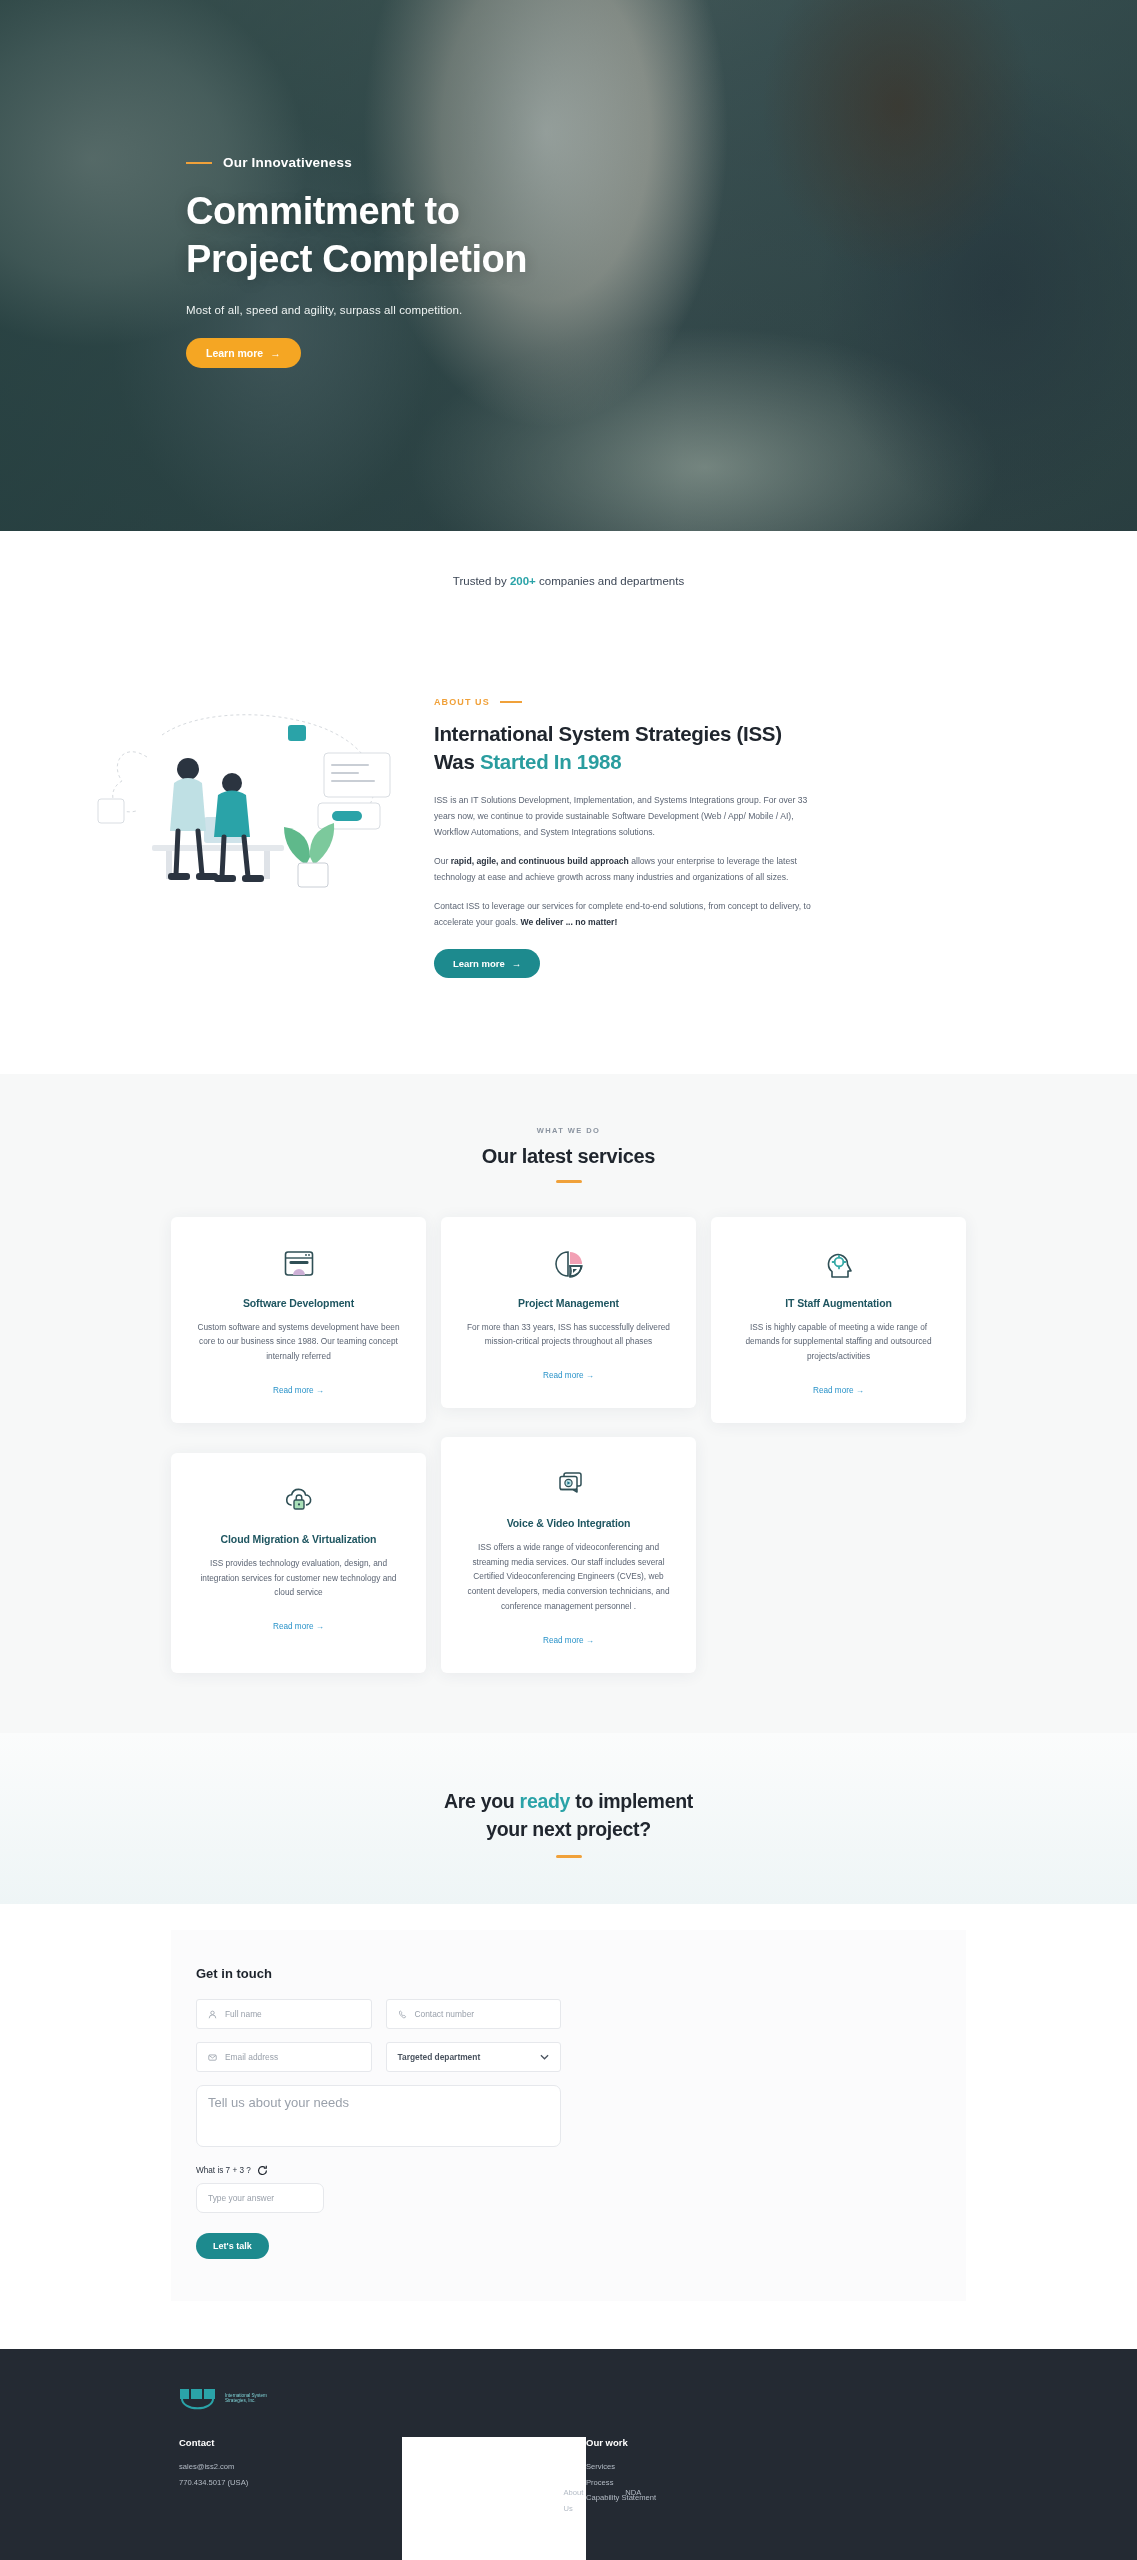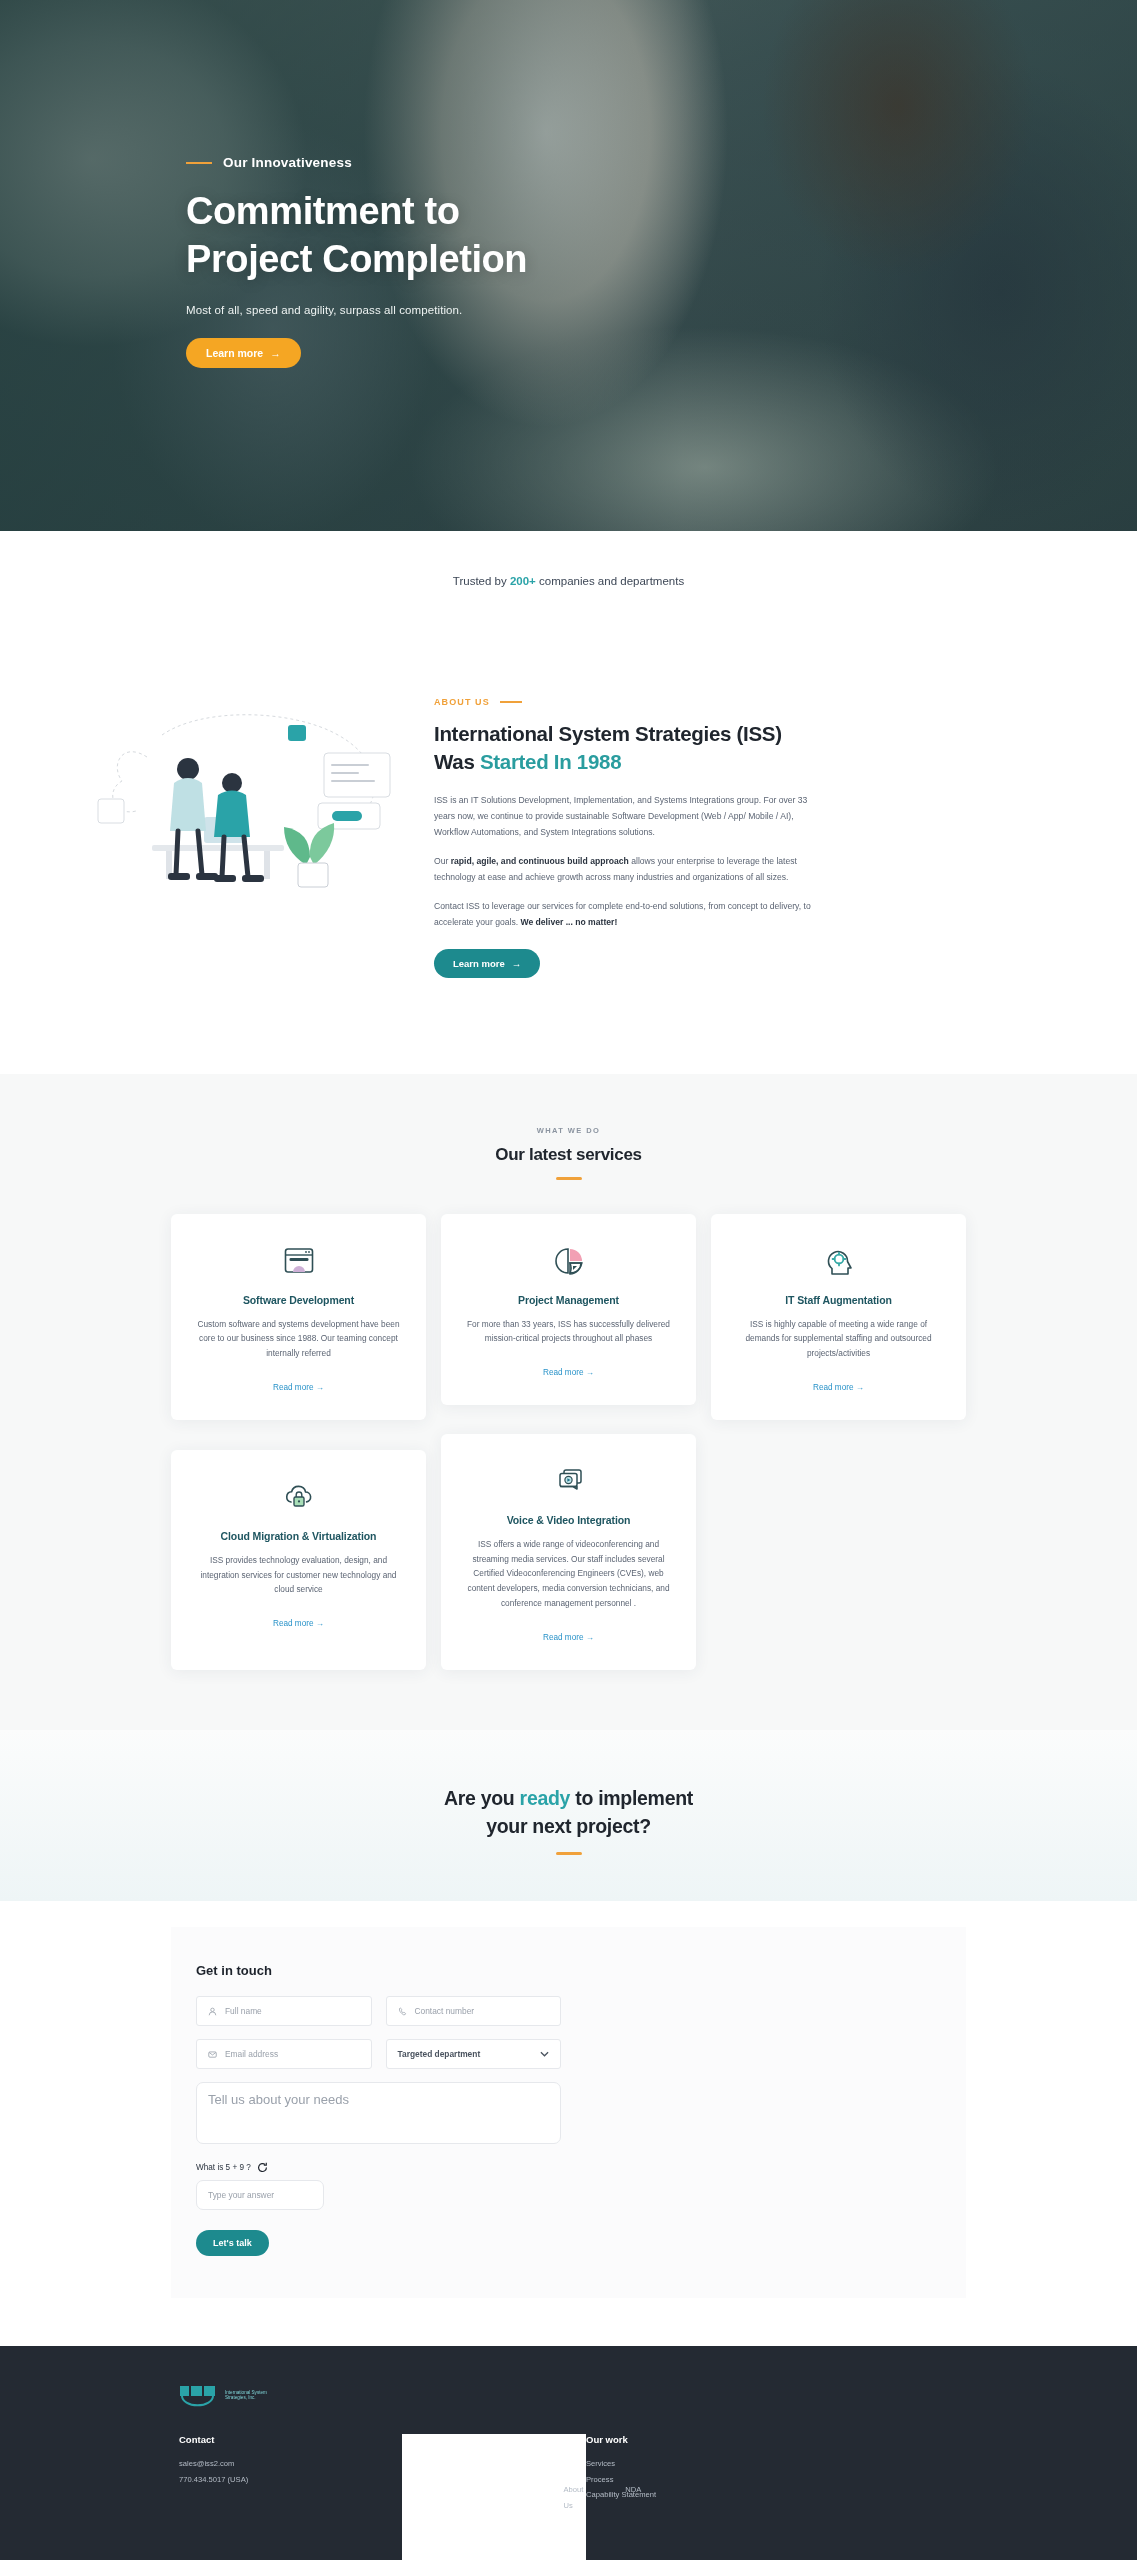--- a/index.html
+++ b/index.html
@@ -115,21 +115,21 @@
   
   .services {
     background: #f7f8f8;
     padding: 52px 0 60px;
   }
   .svc-eyebrow {
     text-align:center; font-size: 7.5px; letter-spacing: 1.4px;
     color:#8b94a0; font-weight:600; margin-bottom: 10px;
   }
   .services h2 {
-    text-align:center; font-size: 17px; font-weight: 800;
+    text-align:center; font-size: 20px; font-weight: 800;
     color:#20262e; letter-spacing:-.3px; margin-bottom: 12px;
   }
   .rule { width: 26px; height: 3px; background:#f0a13a; margin: 0 auto 34px; border-radius:2px; }
 
   .cards {
     width: 795px; margin: 0 auto;
     display: grid;
     grid-template-columns: repeat(3, 1fr);
     column-gap: 15px;
   }
@@ -440,21 +440,21 @@
             <path d="M1 1 L5 5 L9 1" fill="none" stroke="#4a535f" stroke-width="1.4"></path>
           </svg>
         </div>
       </div>
 
       <div class="textarea">
         <span>Tell us about your needs</span>
       </div>
 
       <div class="captcha">
-        <span class="q">What is 5 + 9 ?</span>
+        <span class="q">What is 7 + 3 ?</span>
         <svg width="11" height="11" viewBox="0 0 14 14">
           <path d="M12 7 a5 5 0 1 1 -1.6 -3.6" fill="none" stroke="#1d232c" stroke-width="1.5"></path>
           <path d="M11.8 1 v3.1 h-3.1" fill="none" stroke="#1d232c" stroke-width="1.5"></path>
         </svg>
       </div>
 
       <div class="answer">
         <span>Type your answer</span>
       </div>
 

